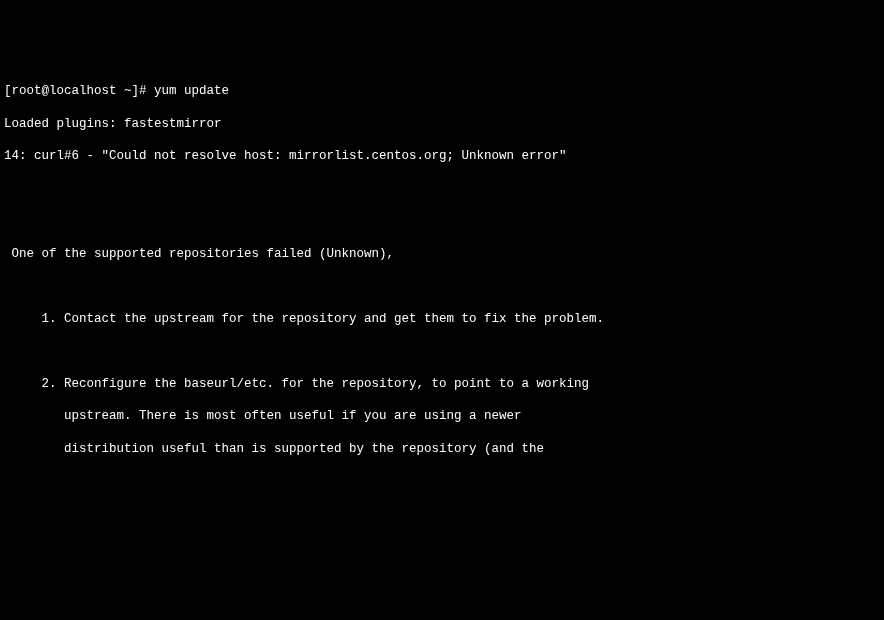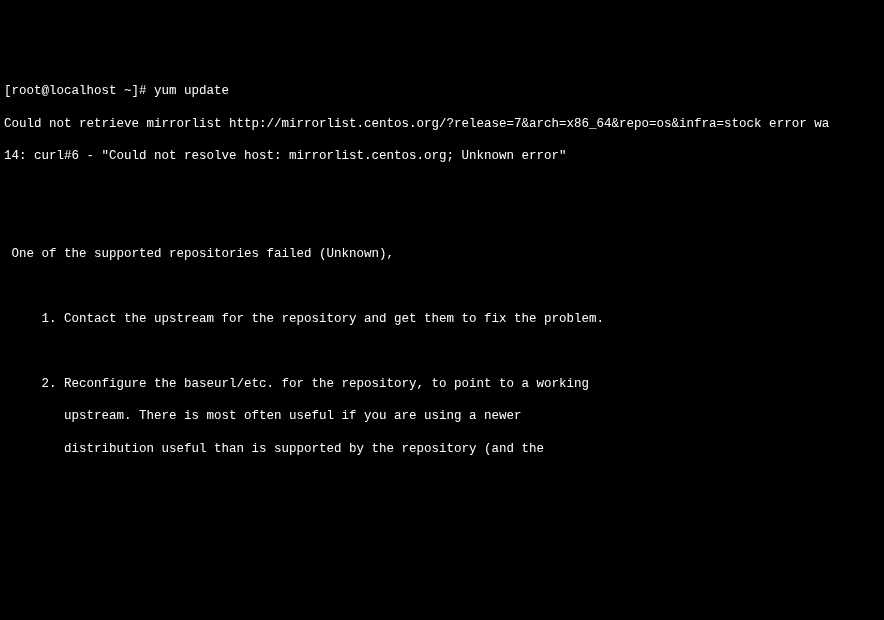--- a/index.html
+++ b/index.html
@@ -18,21 +18,21 @@
     .line { display: block; min-height: 1.3em; }
     .terminal { position: relative; width: 100%; height: 100%; }
   </style>
 </head>
 <body>
 
 
 
 <div class="terminal">
 <span class="line"><span>[root@localhost ~]#</span> <span>yum update</span></span>
-<span class="line">Could not retrieve mirrorlist http://mirrorlist.centos.org/?release=7&amp;arch=x86_64&amp;repo=os&amp;infra=stock error wa</span>
+<span class="line">Loaded plugins: fastestmirror</span>
 <span class="line">14: curl#6 - "Could not resolve host: mirrorlist.centos.org; Unknown error"</span>
 <span class="line"> </span>
 <span class="line"> </span>
 <span class="line"> One of the supported repositories failed (Unknown),</span>
 <span class="line"> </span>
 <span class="line">     1. Contact the upstream for the repository and get them to fix the problem.</span>
 <span class="line"> </span>
 <span class="line">     2. Reconfigure the baseurl/etc. for the repository, to point to a working</span>
 <span class="line">        upstream. There is most often useful if you are using a newer</span>
 <span class="line">        distribution useful than is supported by the repository (and the</span>

